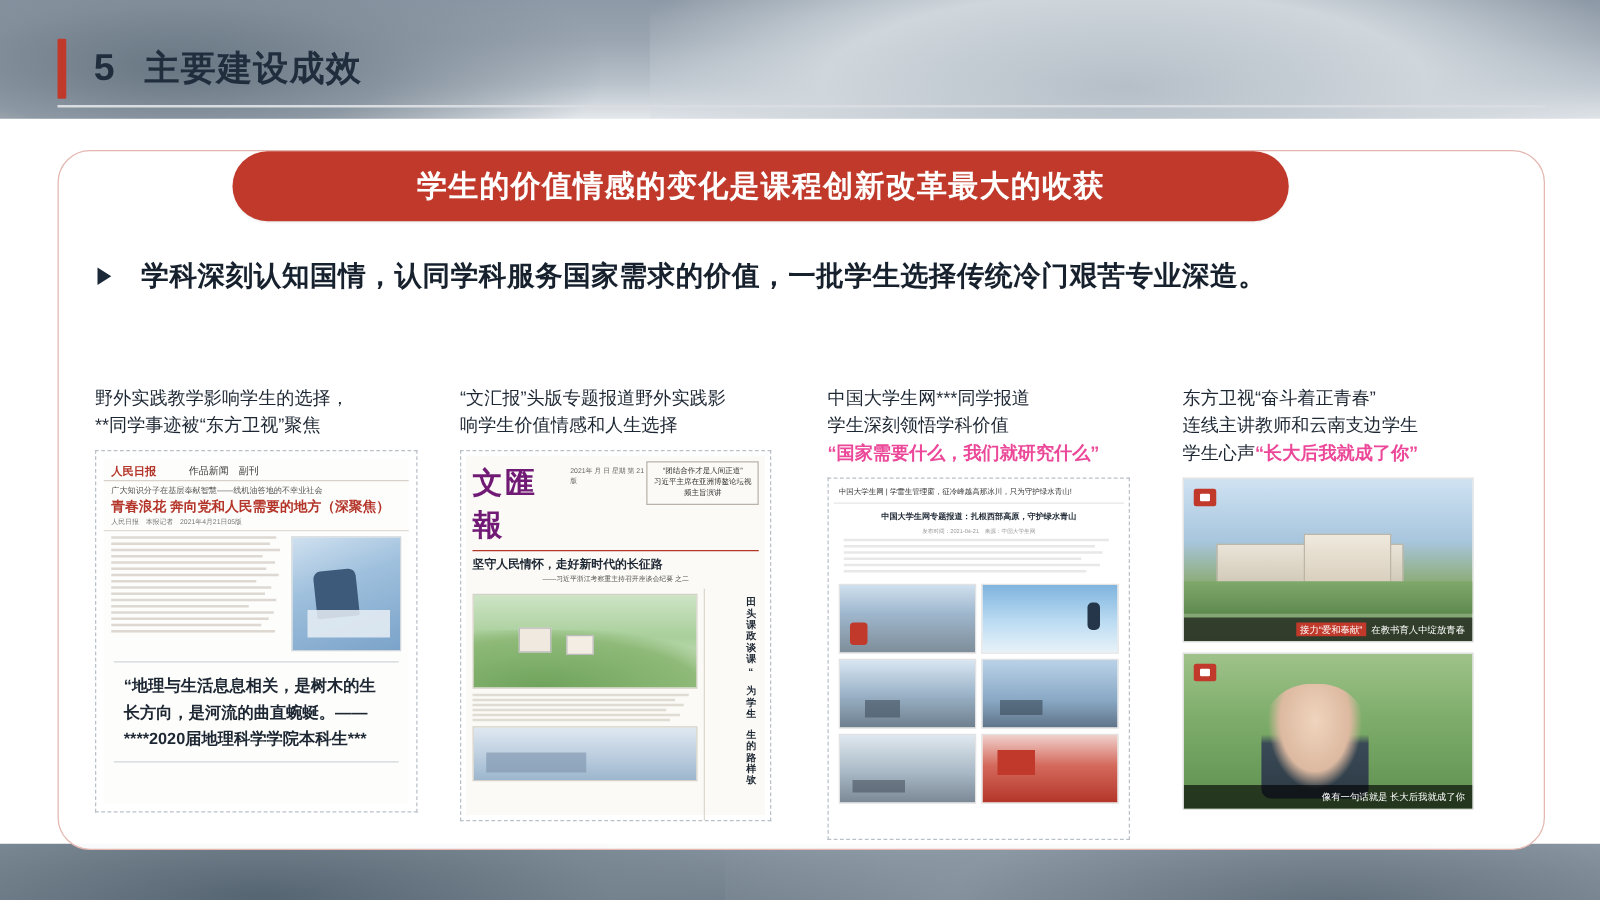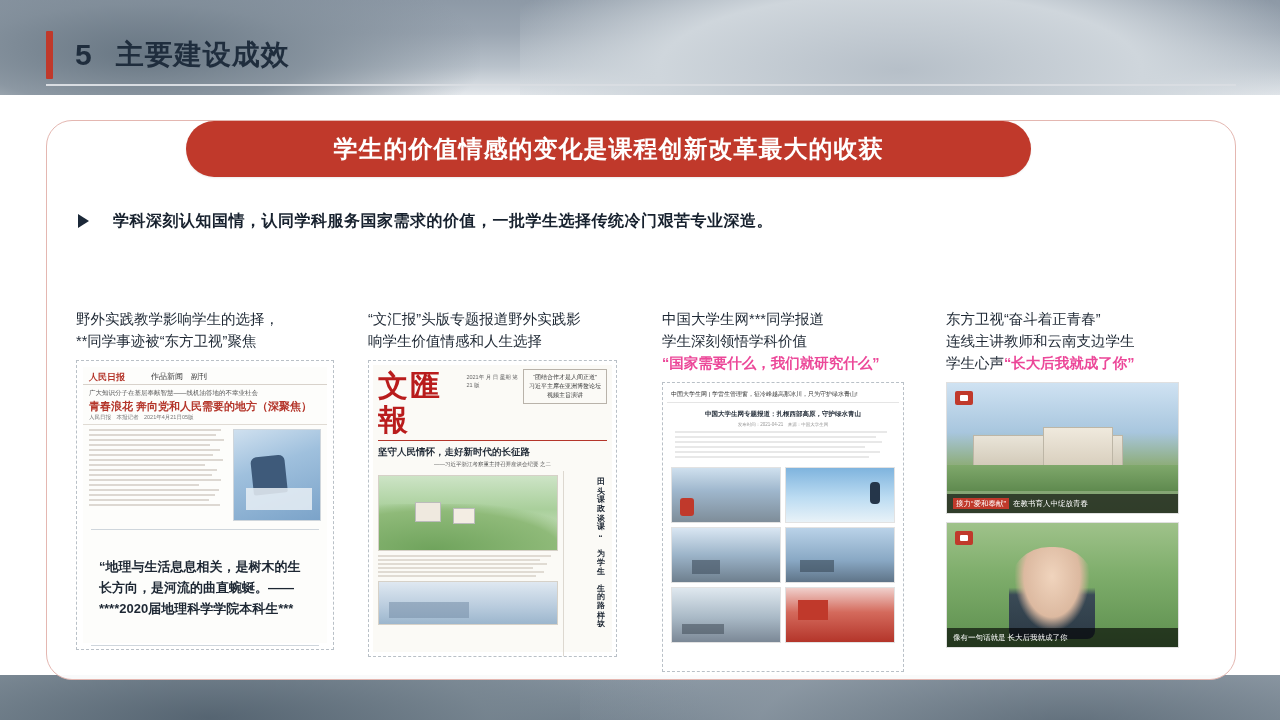--- a/index.html
+++ b/index.html
@@ -98,21 +98,21 @@
   .bullet-row {
     position: absolute; left: 78px; top: 206px; width: 1120px;
     display: flex; align-items: flex-start; z-index: 6;
   }
   .bullet-marker {
     width: 0; height: 0; border-left: 11px solid #1b2838;
     border-top: 7px solid transparent; border-bottom: 7px solid transparent;
     margin-top: 8px; margin-right: 24px;
   }
   .bullet-text {
-    font-size: 16px; font-weight: bold; color: #17212e; letter-spacing: .5px; line-height: 30px;
+    font-size: 22px; font-weight: bold; color: #17212e; letter-spacing: .5px; line-height: 30px;
   }
 
   
   .columns {
     position: absolute; left: 76px; top: 308px; width: 1160px; height: 360px;
     display: flex; z-index: 6;
   }
   .col { position: relative; }
   .col-1 { width: 280px; }
   .col-2 { width: 282px; margin-left: 12px; }
@@ -125,21 +125,21 @@
   }
   .col-caption .hl { color: #ec4899; font-weight: bold; }
 
   .clip-box {
     border: 1px dashed #b9c0c7; background: #ffffff; position: relative;
     overflow: hidden;
   }
   .box-1 { width: 258px; height: 290px; padding: 6px; }
   .box-2 { width: 249px; height: 297px; padding: 4px; }
   .box-3 { width: 242px; height: 290px; padding: 4px; }
-  .box-4 { width: 233px; height: 290px; padding: 0; border: none; }
+  .box-4 { width: 233px; height: 290px; padding: 0; border: none; text-align: right; }
 
   
   .np1 { width: 100%; height: 100%; background: #fdfdfb; position: relative; }
   .np1-masthead {
     display: flex; align-items: center; padding: 4px 6px 2px 6px; border-bottom: 1px solid #d8d2cb;
   }
   .np1-logo {
     font-size: 9px; color: #b4352a; font-weight: bold; line-height: 10px; letter-spacing: 0;
     width: 54px;
   }
@@ -159,30 +159,30 @@
   }
   .np1-photo::before {
     content:""; position:absolute; left:18px; top:26px; width:34px; height:38px;
     background:#3e5a7a; border-radius:6px 6px 2px 2px; transform: rotate(-6deg);
   }
   .np1-photo::after {
     content:""; position:absolute; left:12px; bottom:10px; width:66px; height:22px;
     background:#e8eef4; opacity:.85;
   }
   .np1-quote {
-    margin: 8px 8px 0 8px; padding: 26px 8px;
+    margin: 8px 8px 0 8px; padding: 8px 8px;
     border-top: 1px solid #cfd6dc; border-bottom: 1px solid #cfd6dc;
     font-size: 13px; line-height: 21px; color: #1d2733; font-weight: bold;
   }
 
   
   .np2 { width: 100%; height: 100%; background: #fbfaf6; position: relative; font-size: 5px; }
   .np2-top { display:flex; align-items:flex-start; padding: 4px 5px 0 5px; }
   .np2-title {
-    color: #b91c1c; font-size: 30px; font-weight: bold; letter-spacing: 2px; line-height: 34px;
+    color: #701a75; font-size: 24px; font-weight: bold; letter-spacing: 2px; line-height: 34px;
     font-family: "DejaVu Serif", serif;
   }
   .np2-side { margin-left: 6px; font-size: 5.5px; color: #666; line-height: 8px; padding-top: 4px; }
   .np2-badge {
     border: 1px solid #b9b3aa; padding: 3px 4px; font-size: 6px; color: #333; line-height: 9px;
     width: 96px; margin-left: auto; text-align:center;
   }
   .np2-rule { height:1px; background:#b4352a; margin: 3px 5px; }
   .np2-head {
     font-size: 9.5px; color: #1d2733; font-weight: bold; padding: 2px 5px; line-height: 12px;

